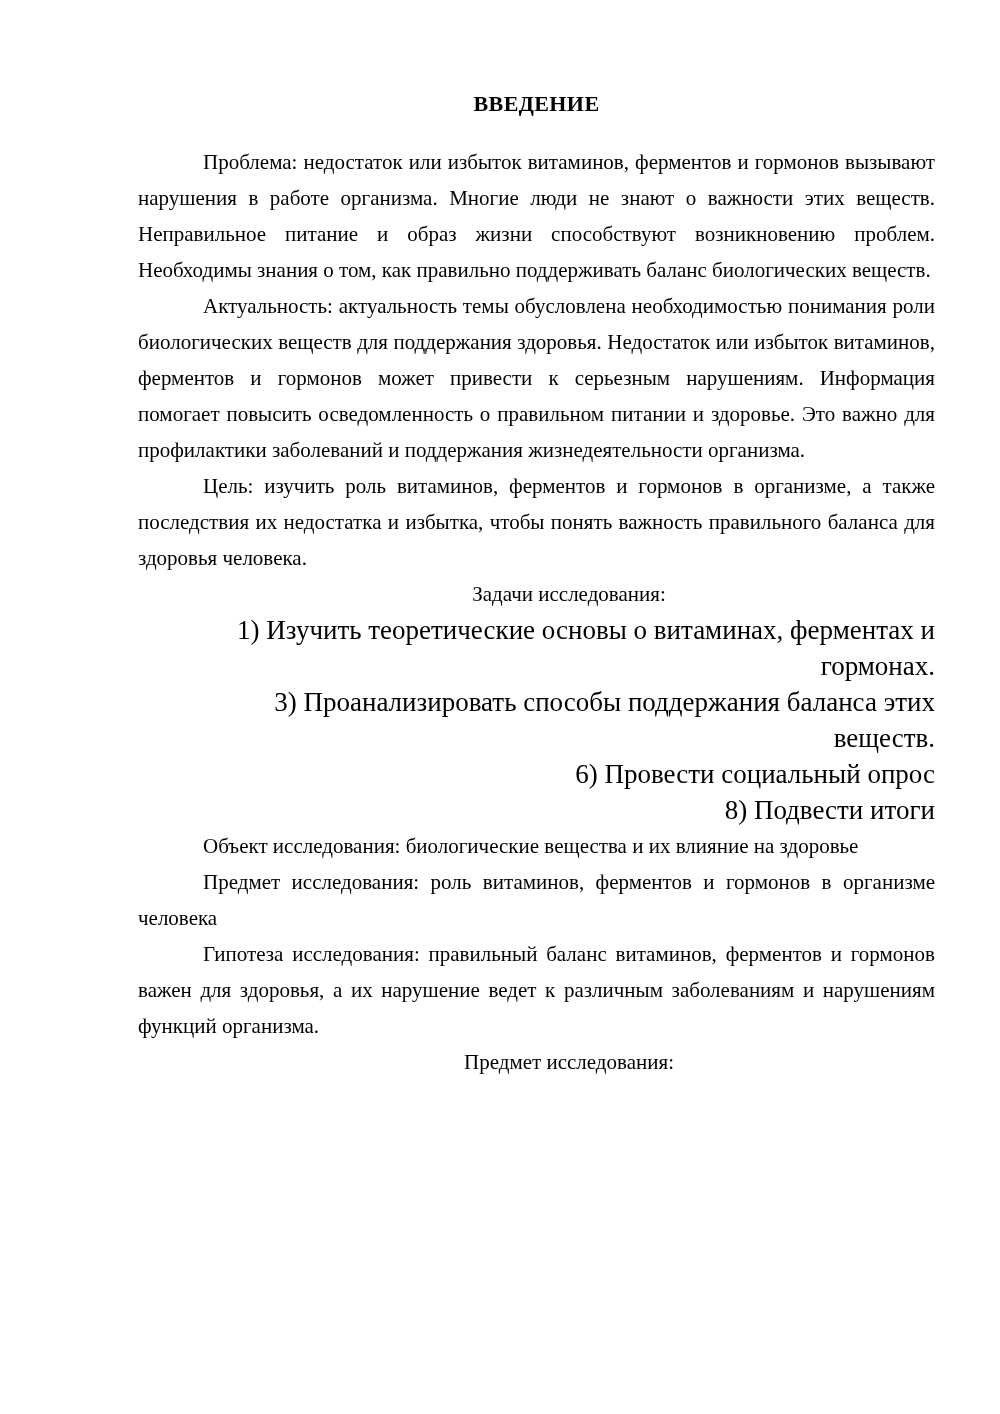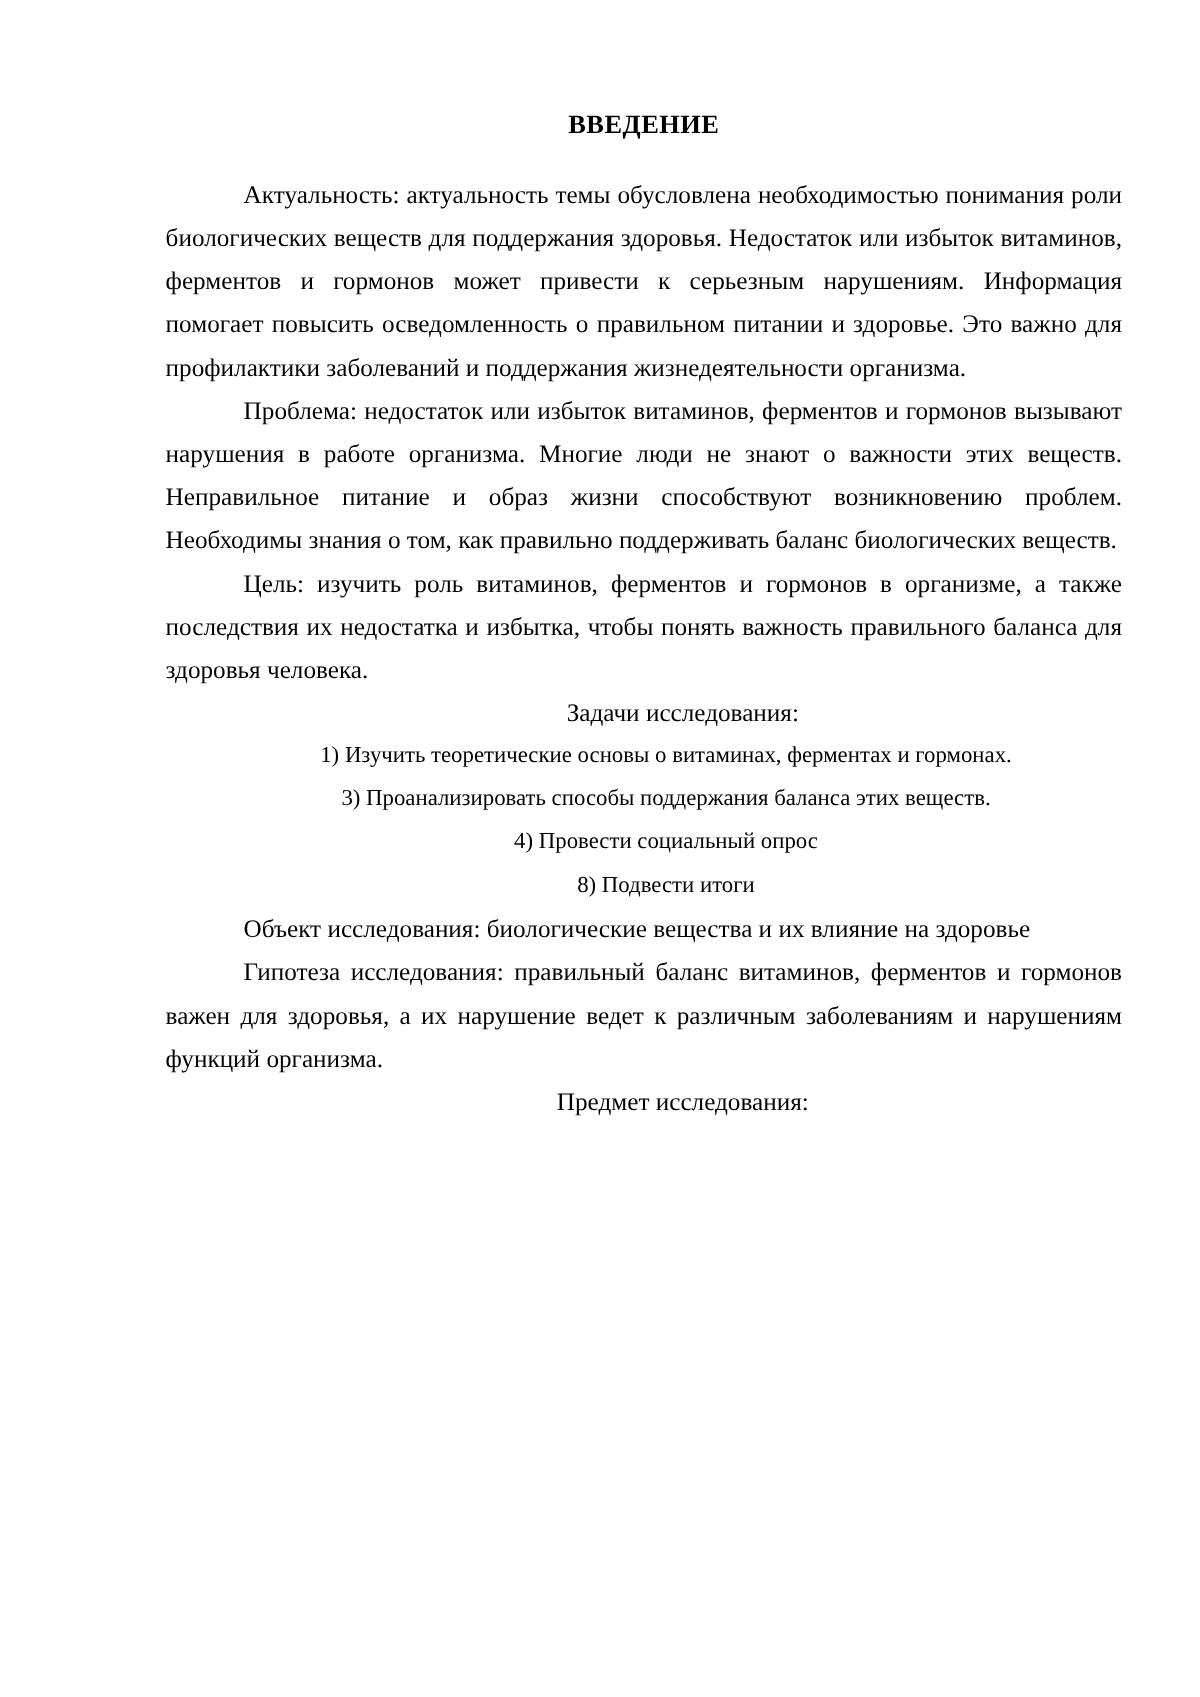--- a/index.html
+++ b/index.html
@@ -52,23 +52,23 @@
     text-align: center;
   }
 
   .list {
     list-style: none;
     margin: 0;
     padding: 0;
   }
 
   .list-item {
-    font-size: 19px;
+    font-size: 27px;
     line-height: 36px;
-    text-align: center;
+    text-align: right;
     margin: 0;
     padding-left: 37px;
     text-indent: 0;
   }
 
   .page-number {
     position: absolute;
     left: 0;
     right: 0;
     top: 1330px;
@@ -80,37 +80,38 @@
 </style>
 </head>
 <body>
 
 <div class="page">
 
   <div class="content">
 
     <h1 class="doc-title">ВВЕДЕНИЕ</h1>
 
+    <p class="para">Проблема: недостаток или избыток витаминов, ферментов и гормонов вызывают нарушения в работе организма. Многие люди не знают о важности этих веществ. Неправильное питание и образ жизни способствуют возникновению проблем. Необходимы знания о том, как правильно поддерживать баланс биологических веществ.</p>
+
     <p class="para">Актуальность: актуальность темы обусловлена необходимостью понимания роли биологических веществ для поддержания здоровья. Недостаток или избыток витаминов, ферментов и гормонов может привести к серьезным нарушениям. Информация помогает повысить осведомленность о правильном питании и здоровье. Это важно для профилактики заболеваний и поддержания жизнедеятельности организма.</p>
-
-    <p class="para">Проблема: недостаток или избыток витаминов, ферментов и гормонов вызывают нарушения в работе организма. Многие люди не знают о важности этих веществ. Неправильное питание и образ жизни способствуют возникновению проблем. Необходимы знания о том, как правильно поддерживать баланс биологических веществ.</p>
 
     <p class="para">Цель: изучить роль витаминов, ферментов и гормонов в организме, а также последствия их недостатка и избытка, чтобы понять важность правильного баланса для здоровья человека.</p>
 
     <p class="para no-just">Задачи исследования:</p>
 
     <ul class="list">
       <li class="list-item">1) Изучить теоретические основы о витаминах, ферментах и гормонах.</li>
       <li class="list-item">3) Проанализировать способы поддержания баланса этих веществ.</li>
-      <li class="list-item">4) Провести социальный опрос</li>
+      <li class="list-item">6) Провести социальный опрос</li>
       <li class="list-item">8) Подвести итоги</li>
     </ul>
 
     <p class="para">Объект исследования: биологические вещества и их влияние на здоровье</p>
 
+    <p class="para">Предмет исследования: роль витаминов, ферментов и гормонов в организме человека</p>
 
     <p class="para">Гипотеза исследования: правильный баланс витаминов, ферментов и гормонов важен для здоровья, а их нарушение ведет к различным заболеваниям и нарушениям функций организма.</p>
 
     <p class="para no-just">Предмет исследования:</p>
 
   </div>
 
   <div class="page-number">3</div>
 
 </div>

